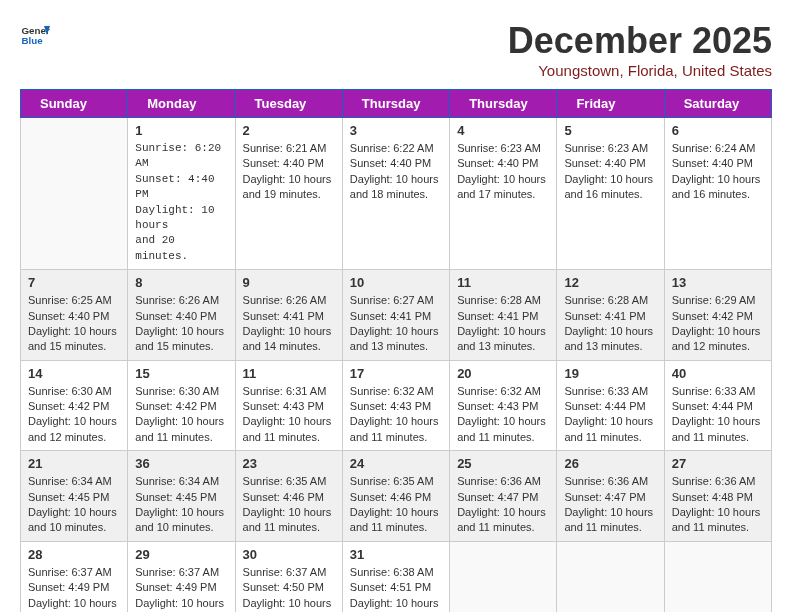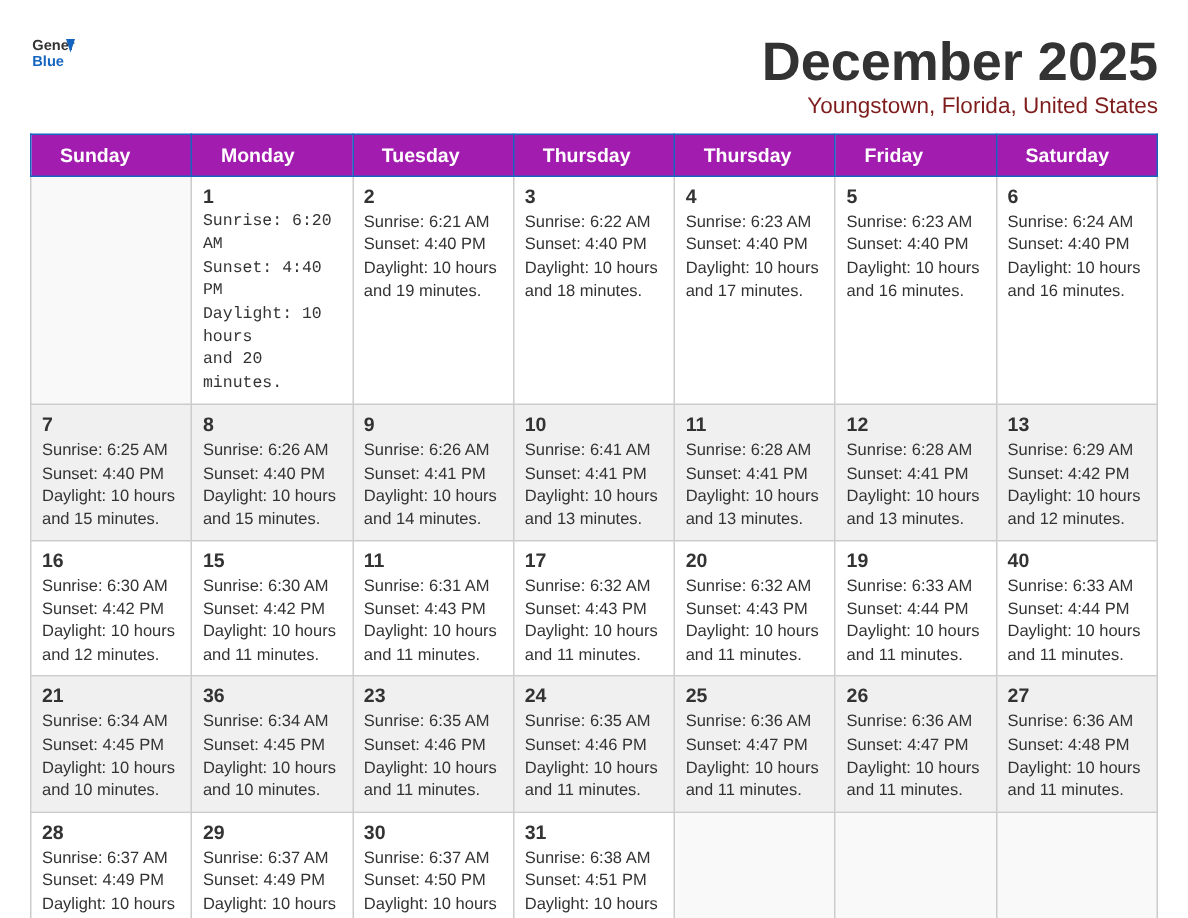--- a/index.html
+++ b/index.html
@@ -170,21 +170,21 @@
         </td>
         <td>
           <span class="day-number">9</span>
           <div class="day-info" style="white-space: pre-line;">Sunrise: 6:26 AM
 Sunset: 4:41 PM
 Daylight: 10 hours
 and 14 minutes.</div>
         </td>
         <td>
           <span class="day-number">10</span>
-          <div class="day-info" style="white-space: pre-line;">Sunrise: 6:41 AM
+          <div class="day-info" style="white-space: pre-line;">Sunrise: 6:27 AM
 Sunset: 4:41 PM
 Daylight: 10 hours
 and 13 minutes.</div>
         </td>
         <td>
           <span class="day-number">11</span>
           <div class="day-info" style="white-space: pre-line;">Sunrise: 6:28 AM
 Sunset: 4:41 PM
 Daylight: 10 hours
 and 13 minutes.</div>
@@ -199,21 +199,21 @@
         <td>
           <span class="day-number">13</span>
           <div class="day-info" style="white-space: pre-line;">Sunrise: 6:29 AM
 Sunset: 4:42 PM
 Daylight: 10 hours
 and 12 minutes.</div>
         </td>
       </tr>
       <tr>
         <td>
-          <span class="day-number">16</span>
+          <span class="day-number">14</span>
           <div class="day-info" style="white-space: pre-line;">Sunrise: 6:30 AM
 Sunset: 4:42 PM
 Daylight: 10 hours
 and 12 minutes.</div>
         </td>
         <td>
           <span class="day-number">15</span>
           <div class="day-info" style="white-space: pre-line;">Sunrise: 6:30 AM
 Sunset: 4:42 PM
 Daylight: 10 hours

